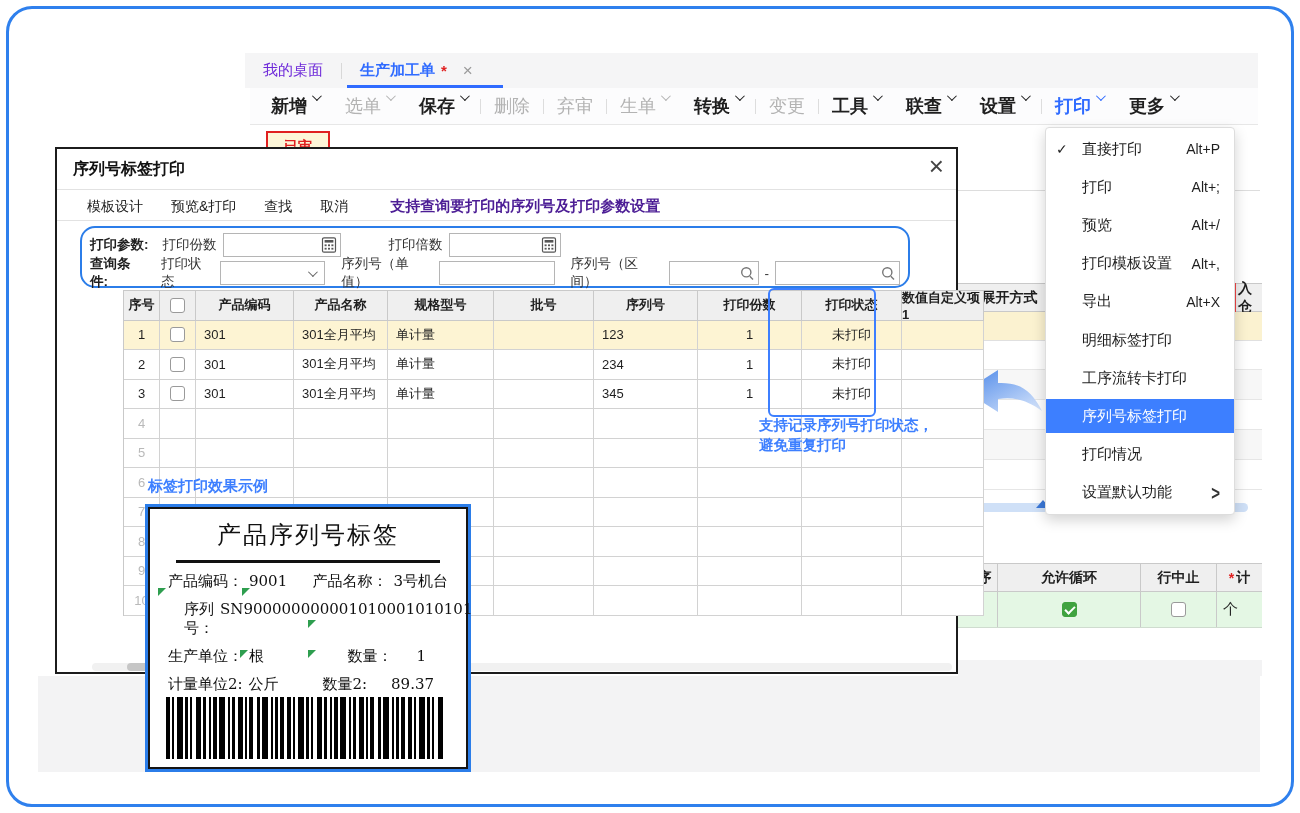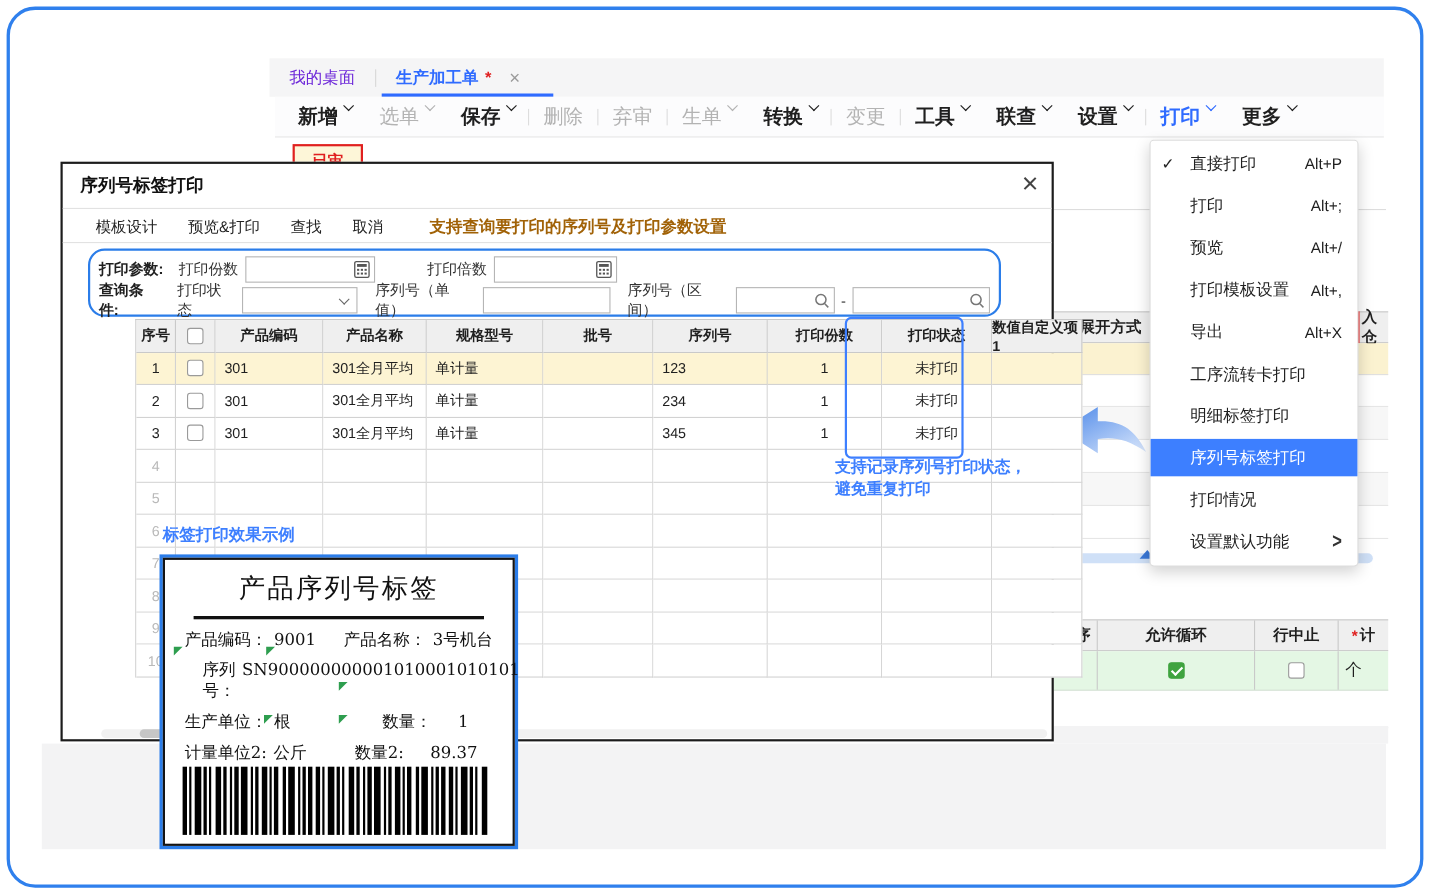--- a/index.html
+++ b/index.html
@@ -55,21 +55,21 @@
   .proc-unit{justify-content:flex-start !important;padding-left:6px;font-size:15px;}
   .bg-footer{position:absolute;left:38px;top:676px;width:1222px;height:96px;background:#f3f3f4;z-index:1;}
   .bg-footer-r{position:absolute;left:958px;top:660px;width:304px;height:16px;background:#f3f3f4;z-index:1;}
 
   
   .dialog{position:absolute;left:55px;top:147px;width:903px;height:527px;background:#fff;border:2px solid #1c1c1c;box-sizing:border-box;z-index:5;}
   .dlg-title{position:absolute;left:16px;top:10px;font-size:16px;font-weight:bold;color:#111;}
   .dlg-close{position:absolute;right:12px;top:4px;font-size:26px;color:#444;line-height:1;}
   .dlg-sep1{position:absolute;left:0;top:40px;width:100%;height:1px;background:#e2e2e2;}
   .dlg-menu{position:absolute;left:30px;top:48px;display:flex;align-items:center;gap:28px;font-size:14px;color:#222;}
-  .dlg-hint{color:#a16207;font-weight:bold;font-size:15px;margin-left:14px;}
+  .dlg-hint{color:#4c1d95;font-weight:bold;font-size:15px;margin-left:14px;}
   .dlg-sep2{position:absolute;left:0;top:71px;width:100%;height:1px;background:#e2e2e2;}
 
   .params{position:absolute;left:23px;top:77px;width:830px;height:62px;border:2px solid #2B7DE9;border-radius:15px;box-sizing:border-box;font-size:13.5px;}
   .prow{position:absolute;left:8px;right:8px;height:26px;display:flex;align-items:center;}
   .prow1{top:4px;}.prow2{top:32px;}
   .plabel{font-weight:bold;margin-right:14px;}
   .pfield{color:#333;margin-right:6px;}
   .pinput{height:24px;border:1px solid #b5b5b5;background:#fff;box-sizing:border-box;display:flex;align-items:center;justify-content:flex-end;padding-right:3px;}
   .select{position:relative;}
   .select .caret{border-color:#666;margin-right:6px;}
@@ -549,24 +549,24 @@
       </div>
       <div class="mi">
         <span>打印模板设置</span>
         <span class="sc">Alt+,</span>
       </div>
       <div class="mi">
         <span>导出</span>
         <span class="sc">Alt+X</span>
       </div>
       <div class="mi">
+        <span>明细标签打印</span>
+      </div>
+      <div class="mi">
         <span>工序流转卡打印</span>
-      </div>
-      <div class="mi">
-        <span>明细标签打印</span>
       </div>
       <div class="mi active">
         <span>序列号标签打印</span>
       </div>
       <div class="mi">
         <span>打印情况</span>
       </div>
       <div class="mi">
         <span>设置默认功能</span>
         <span class="sub">&gt;</span>

